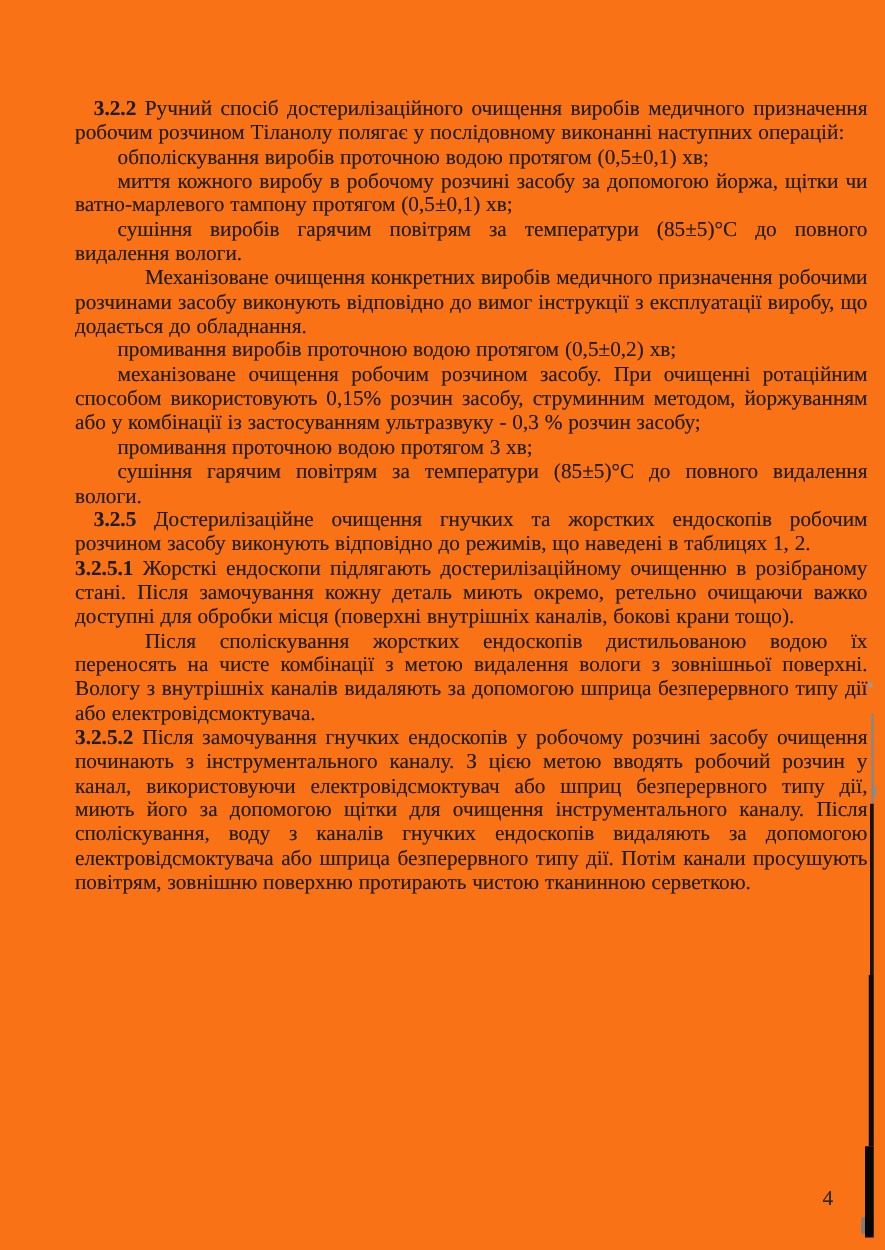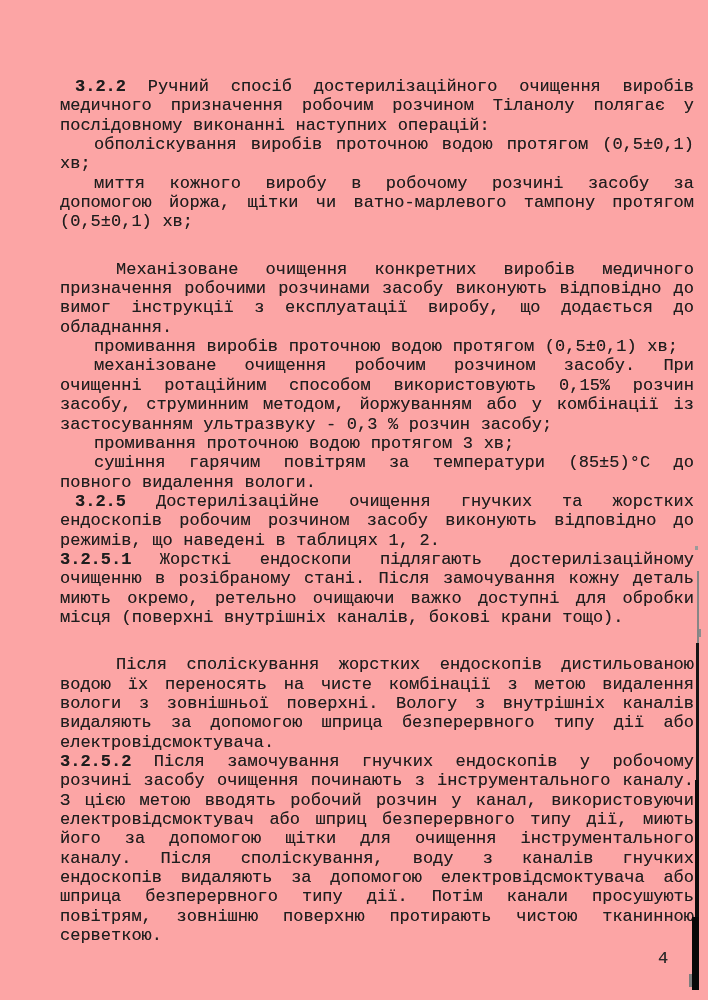--- a/index.html
+++ b/index.html
@@ -1,37 +1,37 @@
 <!DOCTYPE html>
 <html lang="uk"><head>
 <meta charset="utf-8">
 <style>
   html, body { margin:0; padding:0; background:#ffffff; }
   .page {
     position:relative;
     width:708px; height:1000px;
-    background:#fca5a5;
+    background:#f97316;
     overflow:hidden;
-    font-family:Liberation Mono, monospace;
+    font-family:Liberation Serif, serif;
     color:#1e1e1e;
   }
   .content {
     position:absolute;
     left:60px; top:77px; width:634px;
     font-size:17px;
     line-height:19.35px;
     text-align:justify;
     word-spacing:0.4px;
     text-shadow:0 0 0.4px rgba(0,0,0,0.45);
   }
   p.blk { margin:0; padding:0; }
   p.section       { text-indent:15px; }
   p.section-flush { text-indent:0; }
   p.item          { text-indent:34px; }
-  p.indent        { text-indent:56px;margin-top:28px; }
+  p.indent        { text-indent:56px; }
   .num { font-weight:bold; }
   .pagenum {
     position:absolute;
     left:658px; top:949px;
     font-size:17px;
     color:#2a2a2a;
     text-shadow:0 0 0.4px rgba(0,0,0,0.45);
   }
   
   .artifact { position:absolute; }
@@ -44,22 +44,23 @@
   .a-notch  { left:689px; top:974px;  width:3px; height:13px; background:#7d7d7d; }
 </style>
 </head>
 <body>
 
 <div class="page">
   <div class="content" id="doc-body">
       <p class="blk section"><span class="num">3.2.2</span> <span>Ручний спосіб достерилізаційного очищення виробів медичного призначення робочим розчином Тіланолу полягає у послідовному виконанні наступних операцій:</span></p>
       <p class="blk item"><span>обполіскування виробів проточною водою протягом (0,5±0,1) хв;</span></p>
       <p class="blk item"><span>миття кожного виробу в робочому розчині засобу за допомогою йоржа, щітки чи ватно-марлевого тампону протягом (0,5±0,1) хв;</span></p>
+      <p class="blk item"><span>сушіння виробів гарячим повітрям за температури (85±5)°С до повного видалення вологи.</span></p>
       <p class="blk indent"><span>Механізоване очищення конкретних виробів медичного призначення робочими розчинами засобу виконують відповідно до вимог інструкції з експлуатації виробу, що додається до обладнання.</span></p>
-      <p class="blk item"><span>промивання виробів проточною водою протягом (0,5±0,1) хв;</span></p>
+      <p class="blk item"><span>промивання виробів проточною водою протягом (0,5±0,2) хв;</span></p>
       <p class="blk item"><span>механізоване очищення робочим розчином засобу. При очищенні ротаційним способом використовують 0,15% розчин засобу, струминним методом, йоржуванням або у комбінації із застосуванням ультразвуку - 0,3 % розчин засобу;</span></p>
       <p class="blk item"><span>промивання проточною водою протягом 3 хв;</span></p>
       <p class="blk item"><span>сушіння гарячим повітрям за температури (85±5)°С до повного видалення вологи.</span></p>
       <p class="blk section"><span class="num">3.2.5</span> <span>Достерилізаційне очищення гнучких та жорстких ендоскопів робочим розчином засобу виконують відповідно до режимів, що наведені в таблицях 1, 2.</span></p>
       <p class="blk section-flush"><span class="num">3.2.5.1</span> <span>Жорсткі ендоскопи підлягають достерилізаційному очищенню в розібраному стані. Після замочування кожну деталь миють окремо, ретельно очищаючи важко доступні для обробки місця (поверхні внутрішніх каналів, бокові крани тощо).</span></p>
       <p class="blk indent"><span>Після споліскування жорстких ендоскопів дистильованою водою їх переносять на чисте комбінації з метою видалення вологи з зовнішньої поверхні. Вологу з внутрішніх каналів видаляють за допомогою шприца безперервного типу дії або електровідсмоктувача.</span></p>
       <p class="blk section-flush"><span class="num">3.2.5.2</span> <span>Після замочування гнучких ендоскопів у робочому розчині засобу очищення починають з інструментального каналу. З цією метою вводять робочий розчин у канал, використовуючи електровідсмоктувач або шприц безперервного типу дії, миють його за допомогою щітки для очищення інструментального каналу. Після споліскування, воду з каналів гнучких ендоскопів видаляють за допомогою електровідсмоктувача або шприца безперервного типу дії. Потім канали просушують повітрям, зовнішню поверхню протирають чистою тканинною серветкою.</span></p>
     </div>
 
   <div class="pagenum">4</div>

